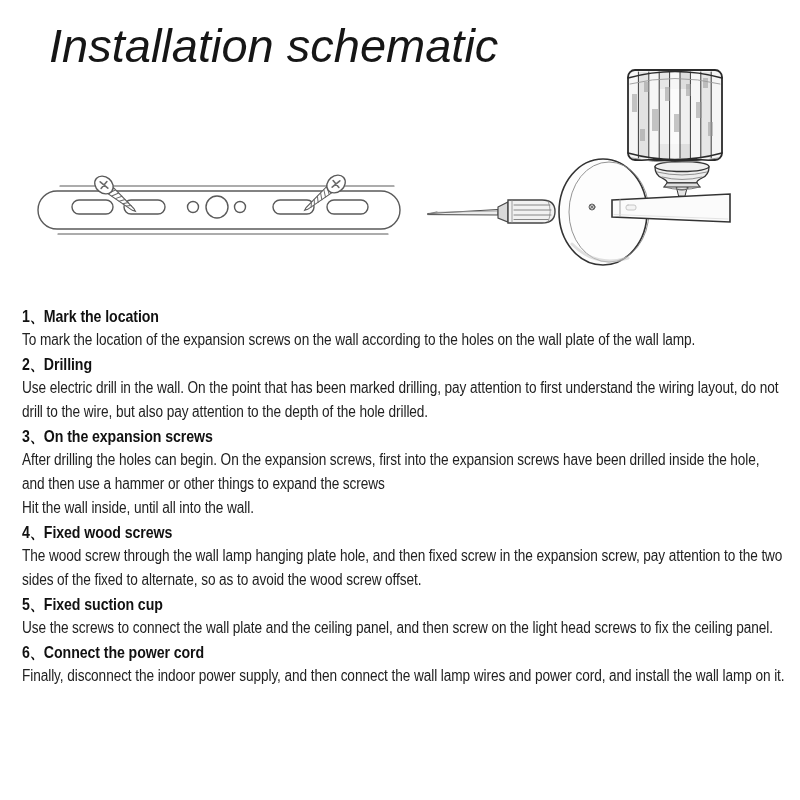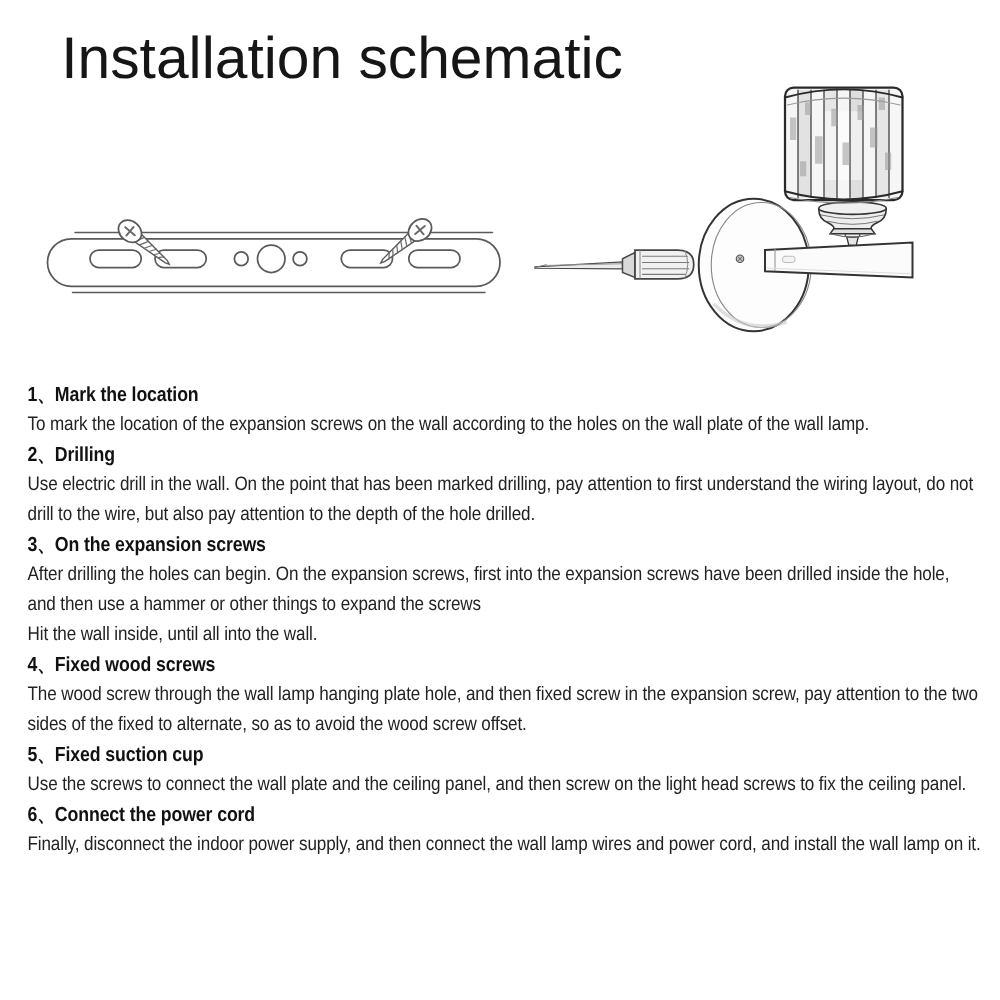--- a/index.html
+++ b/index.html
@@ -4,20 +4,21 @@
 <style>
   html,body{margin:0;padding:0;background:#fff;}
   .canvas{
     position:relative;width:800px;height:800px;background:#ffffff;
     overflow:hidden;font-family:"Liberation Sans","DejaVu Sans",sans-serif;color:#1c1c1c;
   }
   .page-title{
     position:absolute;left:49px;top:20px;margin:0;
     font-size:47px;font-weight:400;letter-spacing:0;color:#161616;line-height:1.1;
     white-space:nowrap;
+    font-style:italic;
   }
   .diagram{position:absolute;left:0;top:0;width:800px;height:300px;}
   .svg-abs{position:absolute;}
   .bracket-svg{left:28px;top:160px;}
   .screwdriver-svg{left:424px;top:190px;}
   .lamp-svg{left:556px;top:54px;}
   .steps{
     position:absolute;left:22px;top:304px;width:872px;
     transform:scaleX(0.875);transform-origin:0 0;
     font-size:15.6px;line-height:24px;color:#222;

